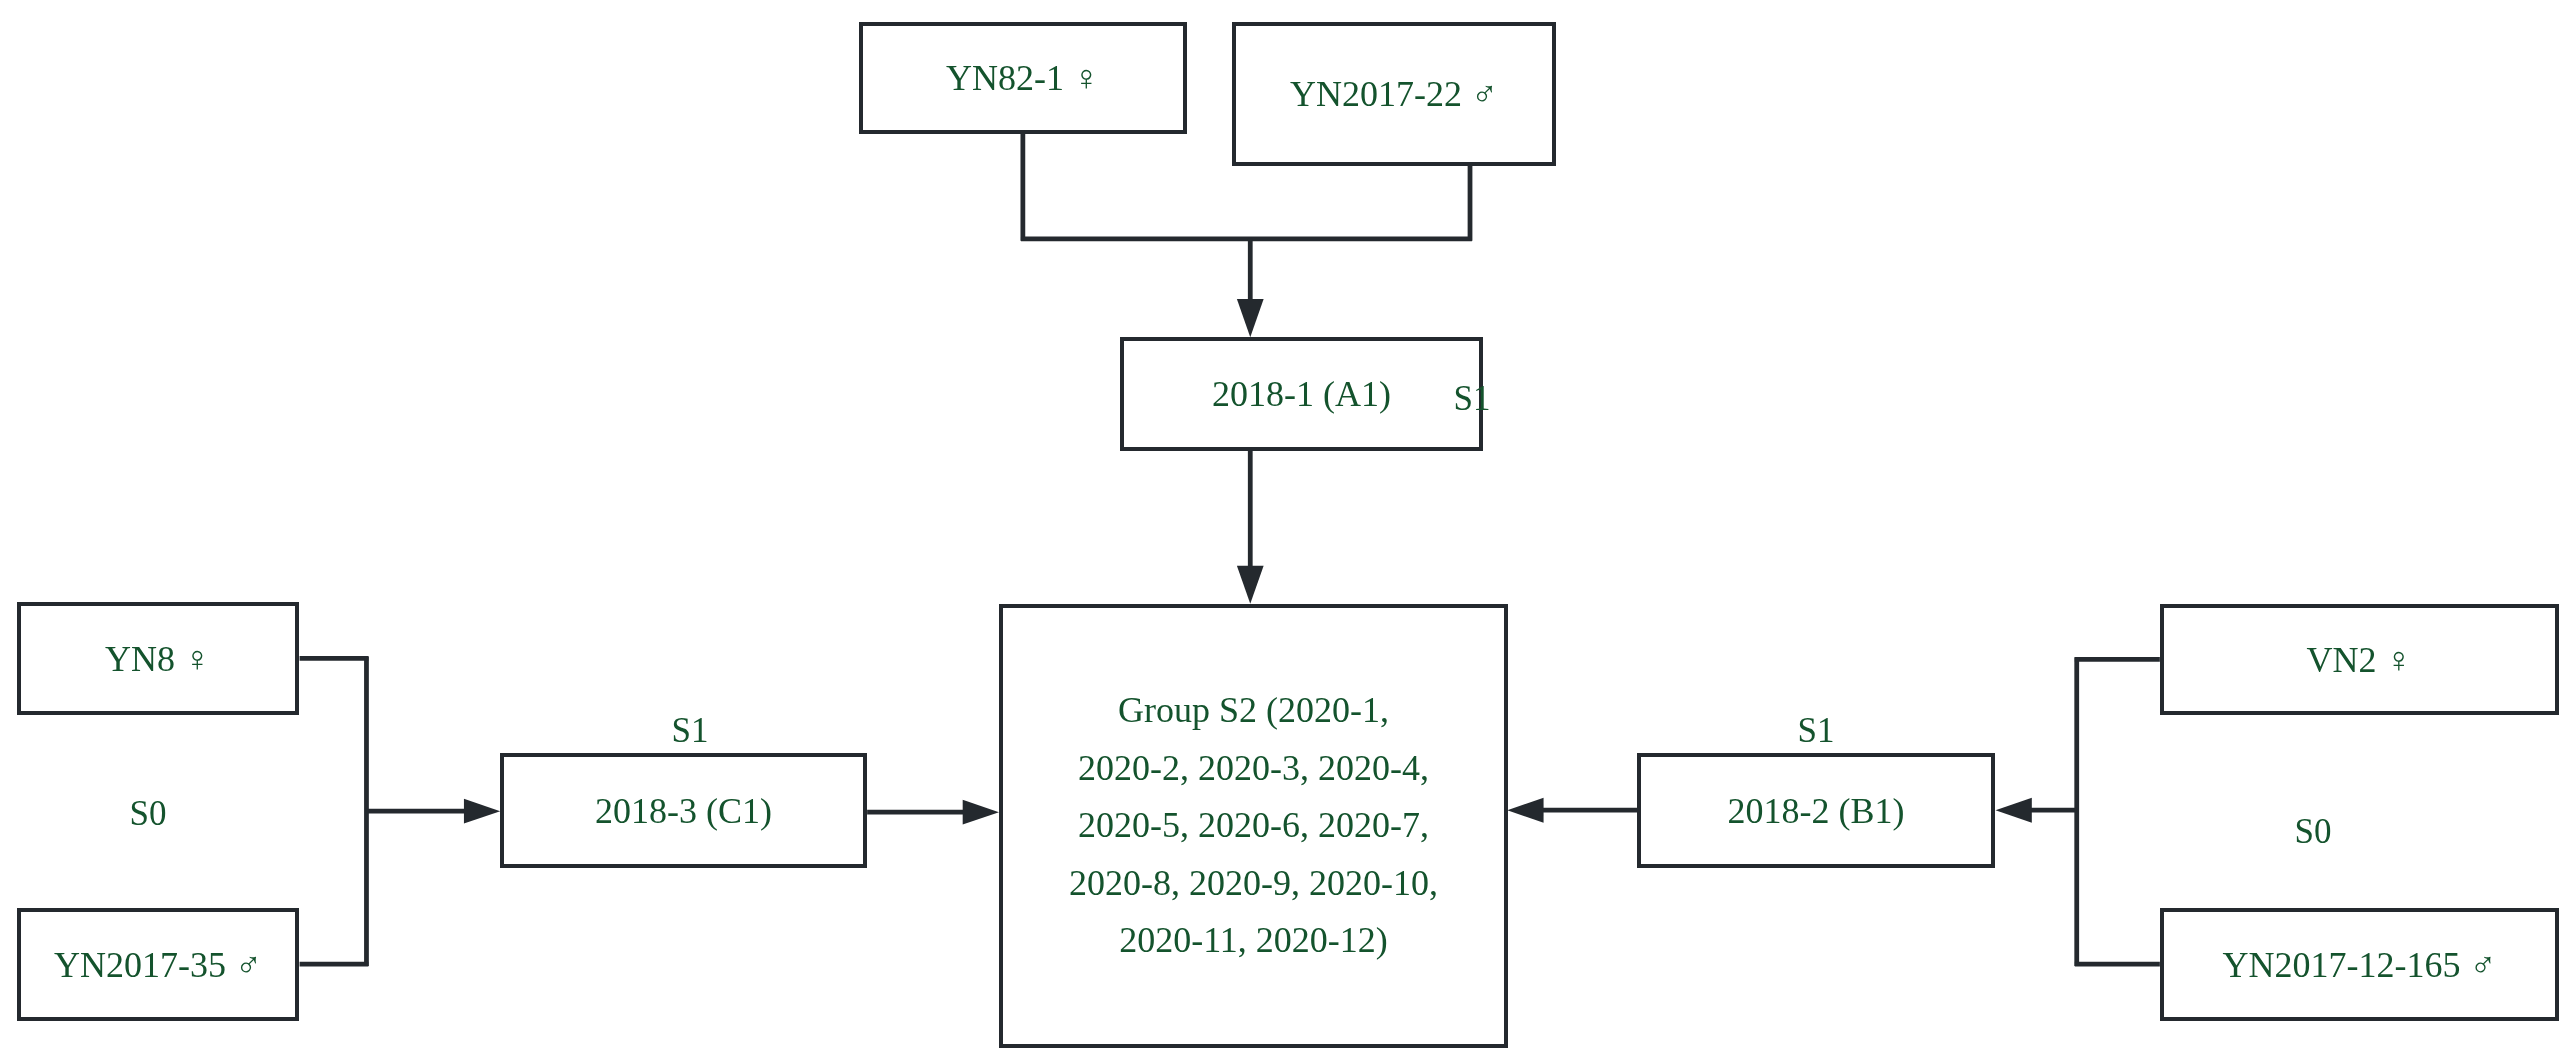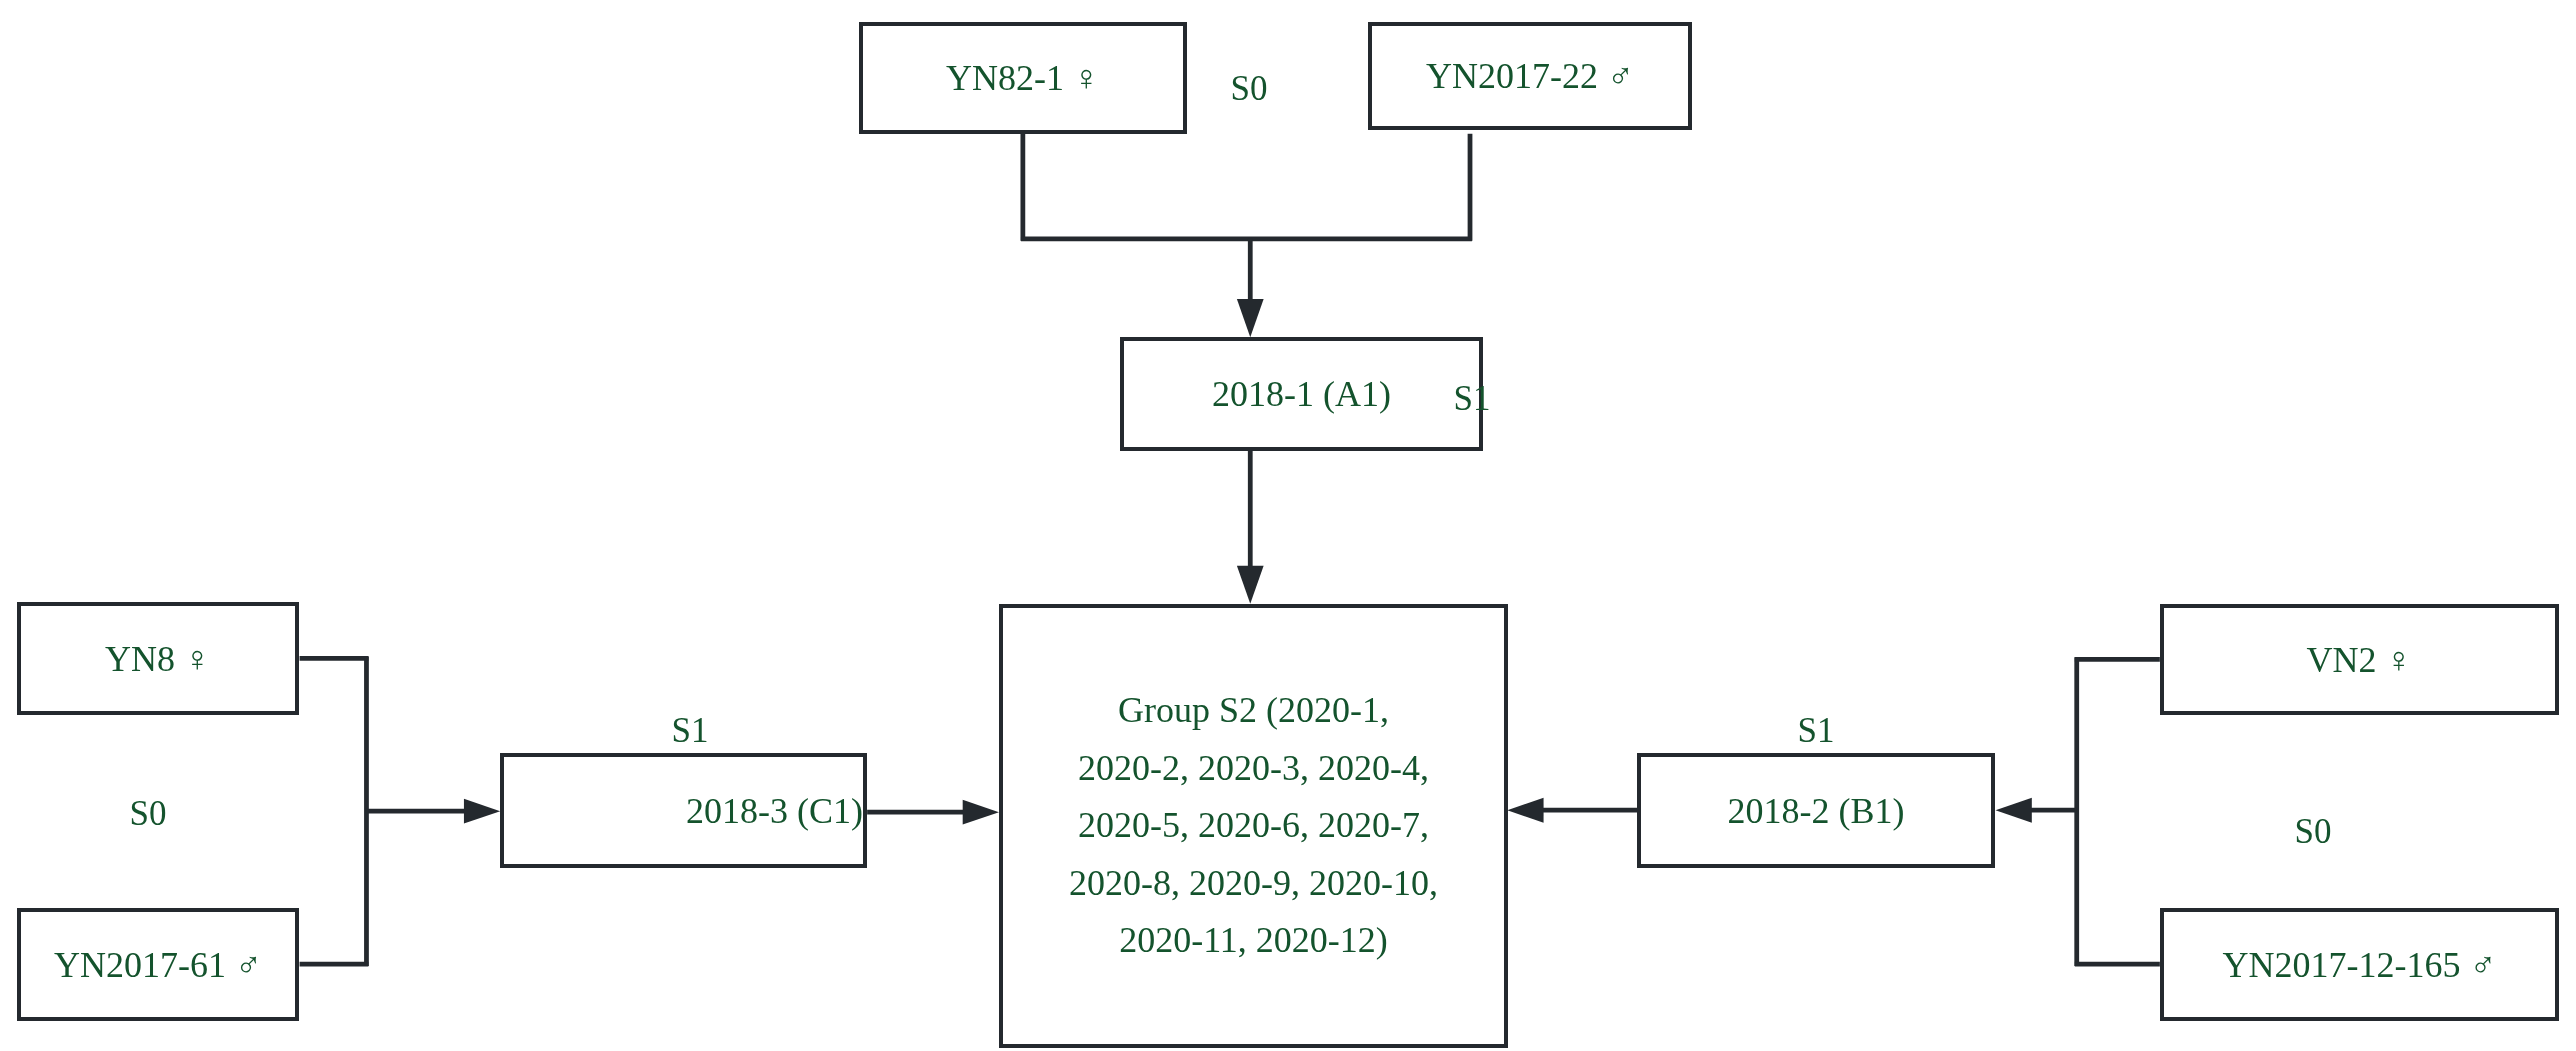--- a/index.html
+++ b/index.html
@@ -72,45 +72,45 @@
       <polygon points="2088,848 2126,835 2126,861"></polygon>
       <line x1="1713" y1="848" x2="1612" y2="848"></line>
       <polygon points="1577,848 1615,835 1615,861"></polygon>
     </g>
   </svg>
 
   <div class="box" style="left:859px;top:22px;width:328px;height:112px;">
     <span>YN82-1 ♀</span>
   </div>
   <div class="tag" style="left:1249px;top:89px;">S0</div>
-  <div class="box" style="left:1368px;top:22px;width:324px;height:108px;font-family:Liberation Serif, serif;">
+  <div class="box" style="left:1232px;top:22px;width:324px;height:144px;font-family:Liberation Serif, serif;">
     <span>YN2017-22 ♂</span>
   </div>
   <div class="box" style="left:1120px;top:337px;width:363px;height:114px;">
     <span>2018-1 (A1)</span>
   </div>
   <div class="tag" style="left:1472px;top:399px;">S1</div>
 
   <div class="box group-box" style="left:999px;top:604px;width:509px;height:444px;">
     <span class="group-label">Group S2 (2020-1,
 2020-2, 2020-3, 2020-4,
 2020-5, 2020-6, 2020-7,
 2020-8, 2020-9, 2020-10,
 2020-11, 2020-12)</span>
   </div>
 
   <div class="box" style="left:17px;top:602px;width:282px;height:113px;">
     <span>YN8 ♀</span>
   </div>
   <div class="tag" style="left:148px;top:814px;">S0</div>
   <div class="box" style="left:17px;top:908px;width:282px;height:113px;">
-    <span>YN2017-61 ♂</span>
+    <span>YN2017-35 ♂</span>
   </div>
   <div class="tag" style="left:690px;top:731px;">S1</div>
-  <div class="box" style="left:500px;top:753px;width:367px;height:115px;justify-content:flex-end;">
+  <div class="box" style="left:500px;top:753px;width:367px;height:115px;">
     <span>2018-3 (C1)</span>
   </div>
 
   <div class="box" style="left:2160px;top:604px;width:399px;height:111px;text-align:center;">
     <span>VN2 ♀</span>
   </div>
   <div class="tag" style="left:2313px;top:832px;">S0</div>
   <div class="box" style="left:2160px;top:908px;width:399px;height:113px;">
     <span>YN2017-12-165 ♂</span>
   </div>

